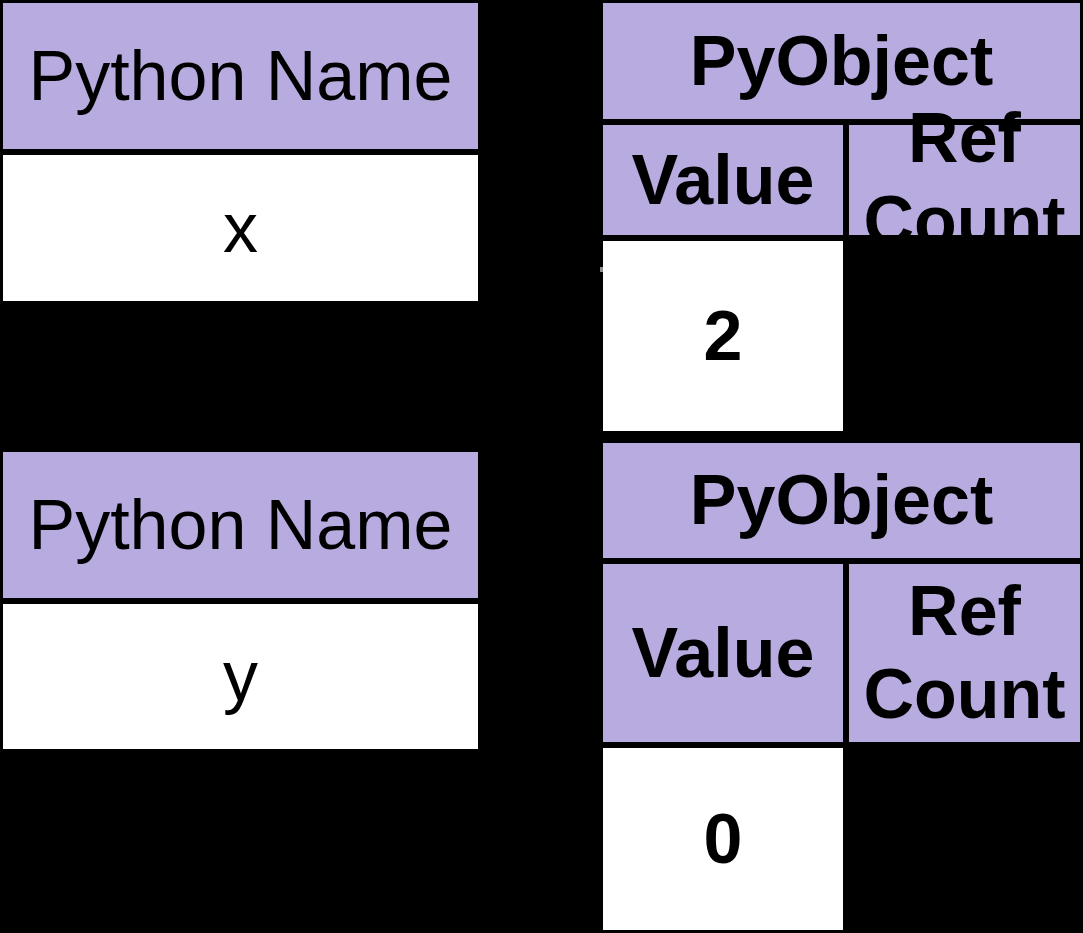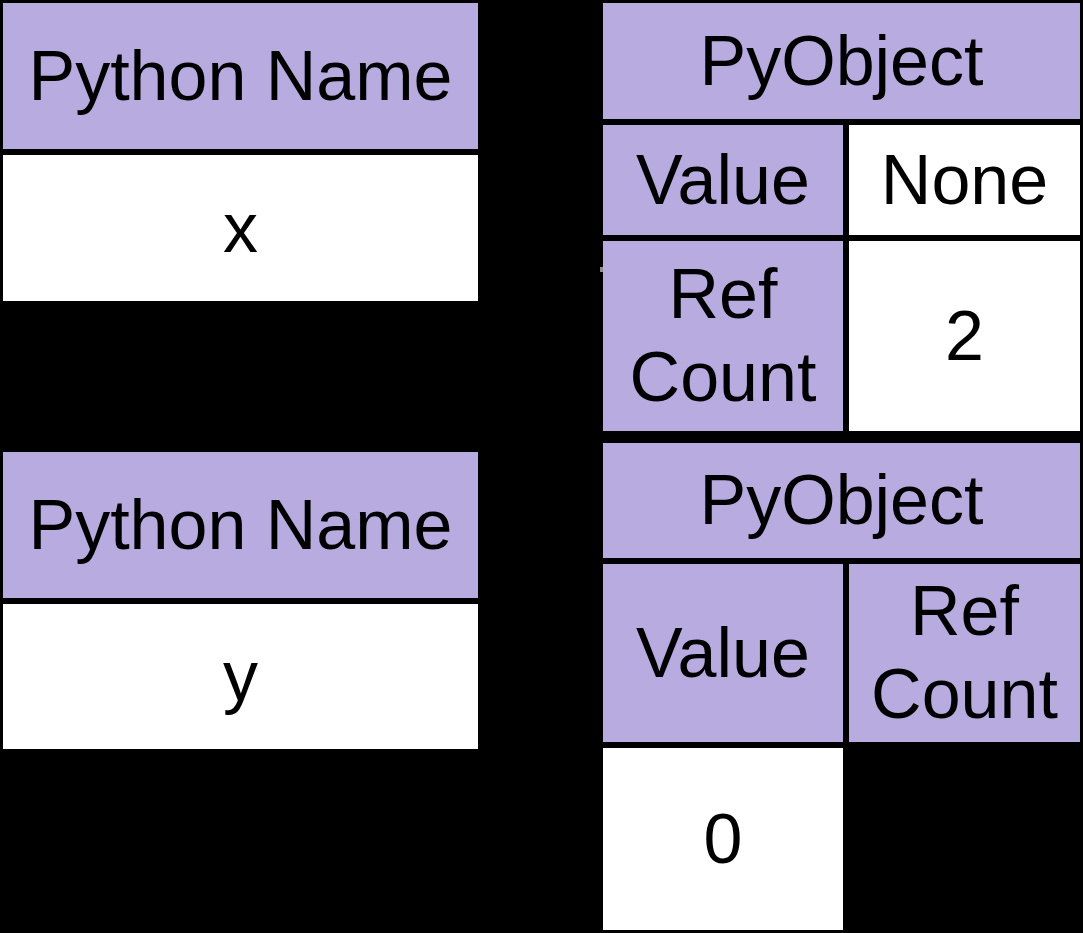--- a/index.html
+++ b/index.html
@@ -34,21 +34,21 @@
   }
   .hdr  { background: #b8abdf; }
   .val  { background: #ffffff; }
 
   
   .name-tbl { grid-template-rows: 146px 1fr; }
   #name-x { left: 0;   top: 0;     width: 481px; height: 304px; }
   #name-y { left: 0;   top: 449px; width: 481px; height: 303px; }
 
   
-  .pyobj-tbl { grid-template-columns: 240px 1fr; }
+  .pyobj-tbl { grid-template-columns: 240px 1fr; font-weight: bold; }
   #pyobj-1 { left: 600px; top: 0;     width: 483px; height: 434px;
              grid-template-rows: 116px 110px 1fr; }
   #pyobj-2 { left: 600px; top: 440px; width: 483px; height: 493px;
              grid-template-rows: 115px 178px 1fr; }
   .span2 { grid-column: 1 / span 2; }
 
   .artifact {
     position: absolute;
     left: 600px;
     top: 267px;
@@ -63,21 +63,20 @@
 <div class="canvas">
 
   <div class="tbl name-tbl" id="name-x">
     <div class="cell hdr">Python Name</div>
     <div class="cell val">x</div>
   </div>
 
   <div class="tbl pyobj-tbl" id="pyobj-1">
     <div class="cell hdr span2">PyObject</div>
     <div class="cell hdr">Value</div>
-    <div class="cell val">None</div>
     <div class="cell hdr">Ref Count</div>
     <div class="cell val">2</div>
   </div>
 
   <div class="tbl name-tbl" id="name-y">
     <div class="cell hdr">Python Name</div>
     <div class="cell val">y</div>
   </div>
 
   <div class="tbl pyobj-tbl" id="pyobj-2">

